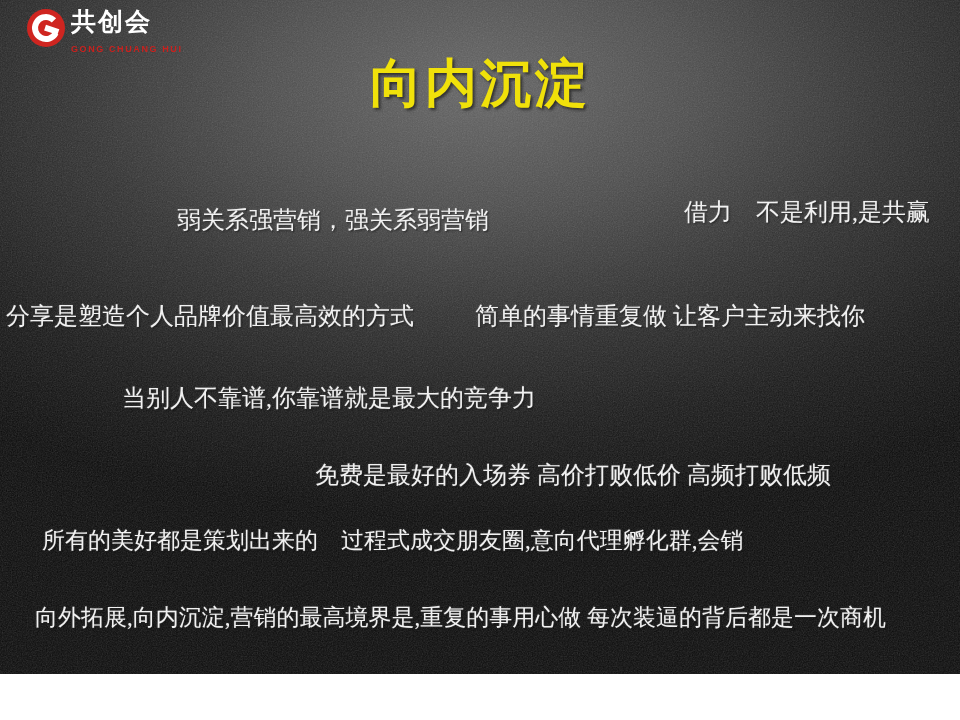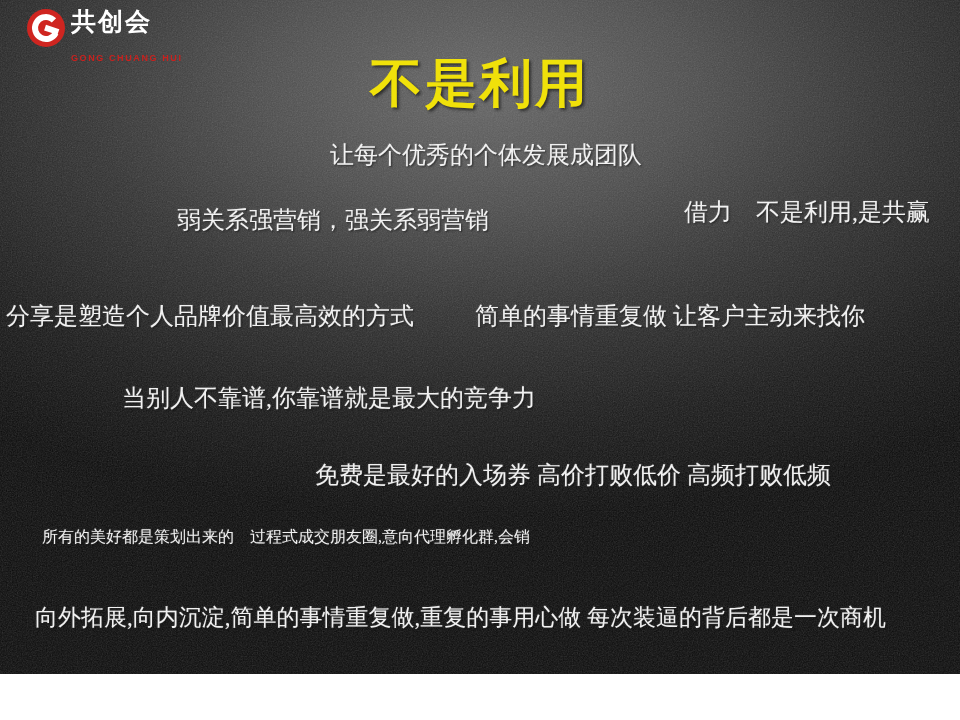--- a/index.html
+++ b/index.html
@@ -11,21 +11,21 @@
         #656565 0%, #4c4c4c 28%, #303030 52%, #181818 78%, #0a0a0a 100%);
     font-family:"Liberation Serif","DejaVu Serif",serif;
   }
   .noise{position:absolute;left:0;top:0;width:960px;height:720px;opacity:.22;pointer-events:none;}
 
   
   .logo{position:absolute;left:26px;top:8px;display:flex;align-items:flex-start;}
   .logo-icon{width:40px;height:40px;flex:0 0 auto;}
   .logo-textblock{margin-left:5px;font-family:"Liberation Sans","DejaVu Sans",sans-serif;}
   .logo-name{color:#ffffff;font-size:25px;font-weight:bold;letter-spacing:2px;line-height:1.1;}
-  .logo-sub{color:#c9211e;font-size:9px;font-weight:bold;letter-spacing:1.6px;line-height:1;margin-top:18px;}
+  .logo-sub{color:#c9211e;font-size:9px;font-weight:bold;letter-spacing:1.6px;line-height:1;margin-top:9px;}
 
   
   .title{
     position:absolute;left:0;top:55px;width:100%;text-align:center;
     font-family:"Liberation Sans","DejaVu Sans",sans-serif;
     font-size:52px;font-weight:900;letter-spacing:3px;line-height:1.1;
     text-shadow:2px 2px 3px rgba(0,0,0,.55);
   }
 
   
@@ -35,21 +35,21 @@
     text-shadow:0 0 2px rgba(255,255,255,.28), 1px 1px 2px rgba(0,0,0,.7);
   }
   .q1{left:330px;top:142px;}
   .q2{left:10px;top:173px;}
   .q3{left:684px;top:199px;}
   .q4{left:177px;top:207px;}
   .q5{left:6px;top:303px;}
   .q6{left:475px;top:303px;}
   .q7{left:122px;top:385px;}
   .q8{left:315px;top:450px;margin-top:12px;}
-  .q9{left:42px;top:528px;font-size:16px;}
+  .q9{left:42px;top:528px;font-size:23px;}
   .q10{left:35px;top:605px;font-size:23px;}
   .q11{left:40px;top:654px;font-size:23px;line-height:28px;white-space:pre-line;}
 </style>
 </head>
 <body>
 
 <div class="slide">
 
   <svg class="noise" width="960" height="720" xmlns="http://www.w3.org/2000/svg">
     <filter id="grain">
@@ -64,25 +64,24 @@
       <circle cx="20" cy="20" r="19" fill="#cf2520"></circle>
       <circle cx="20" cy="20" r="11" fill="none" stroke="#ffffff" stroke-width="6" stroke-dasharray="55 14" transform="rotate(28 20 20)"></circle>
       <rect x="19" y="17" width="14" height="6" fill="#ffffff" transform="rotate(18 20 20)"></rect>
     </svg>
     <div class="logo-textblock">
       <div class="logo-name">共创会</div>
       <div class="logo-sub">GONG CHUANG HUI</div>
     </div>
   </div>
 
-  <div class="title" style="color: rgb(240, 225, 10);">不是利用</div>
+  <div class="title" style="color: rgb(240, 225, 10);">向内沉淀</div>
 
-  <div class="quote q1">让每个优秀的个体发展成团队</div>
   <div class="quote q3">借力　不是利用,是共赢</div>
   <div class="quote q4">弱关系强营销，强关系弱营销</div>
   <div class="quote q5">分享是塑造个人品牌价值最高效的方式</div>
   <div class="quote q6">简单的事情重复做 让客户主动来找你</div>
   <div class="quote q7">当别人不靠谱,你靠谱就是最大的竞争力</div>
   <div class="quote q8">免费是最好的入场券 高价打败低价 高频打败低频</div>
   <div class="quote q9">所有的美好都是策划出来的　过程式成交朋友圈,意向代理孵化群,会销</div>
-  <div class="quote q10">向外拓展,向内沉淀,简单的事情重复做,重复的事用心做 每次装逼的背后都是一次商机</div>
+  <div class="quote q10">向外拓展,向内沉淀,营销的最高境界是,重复的事用心做 每次装逼的背后都是一次商机</div>
 
 </div>
 
 </body></html>

